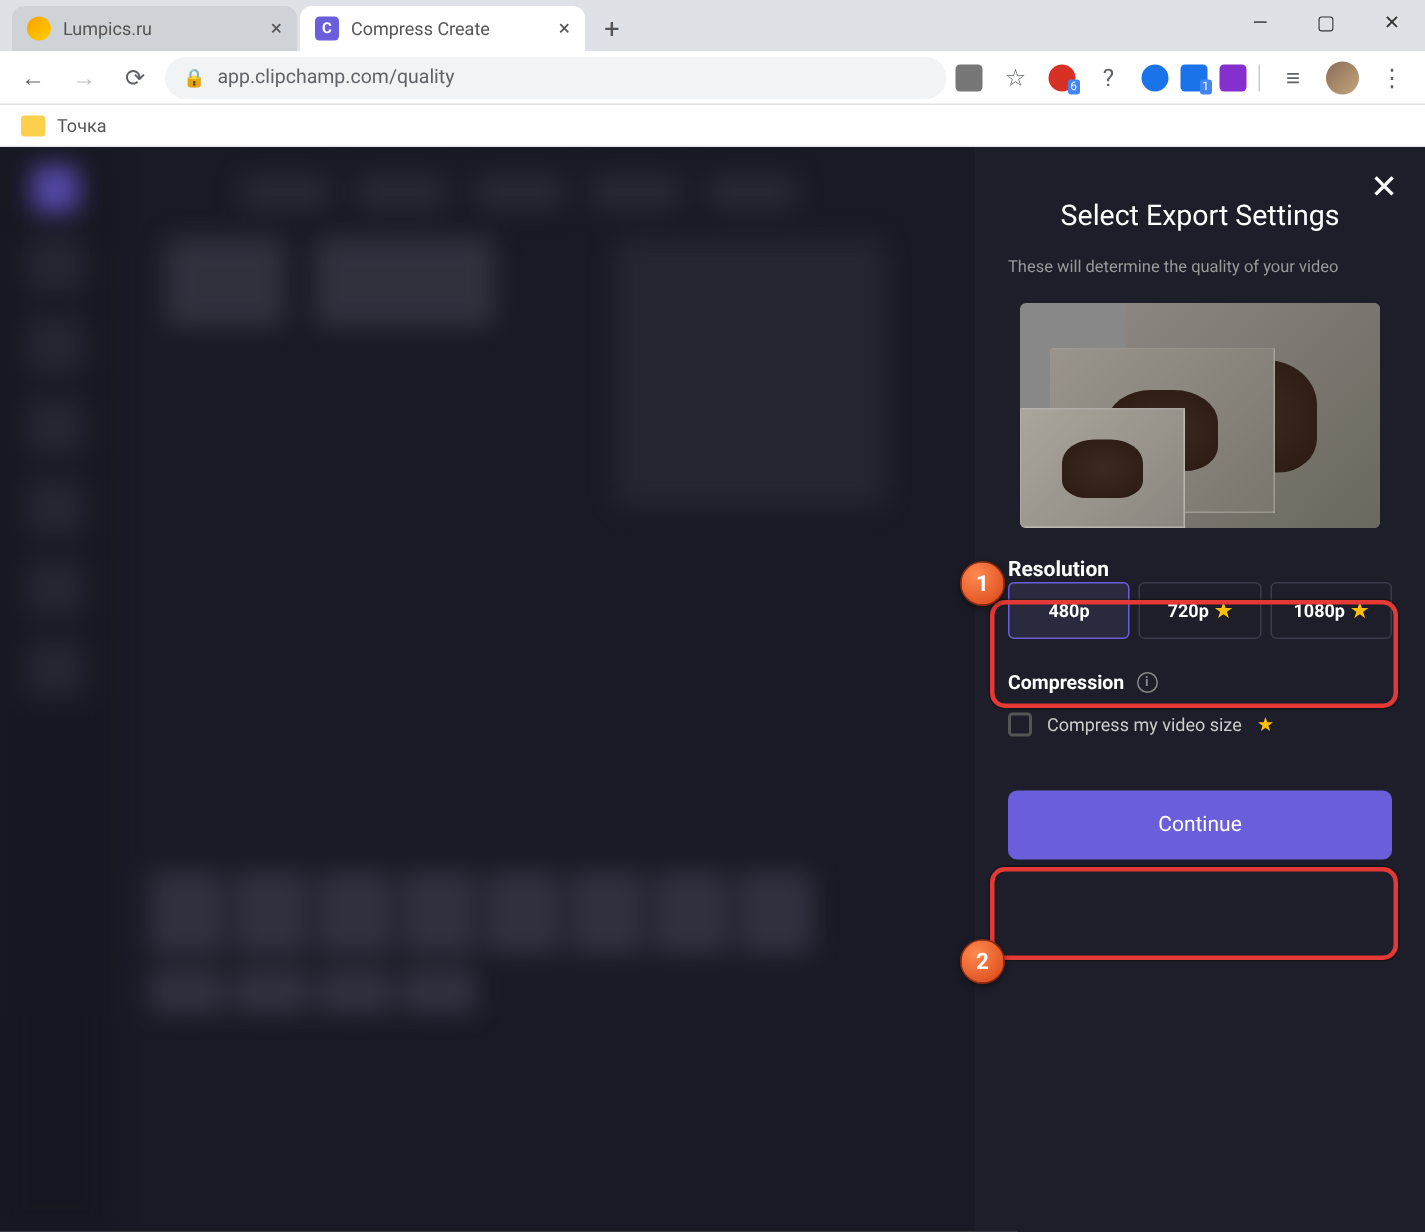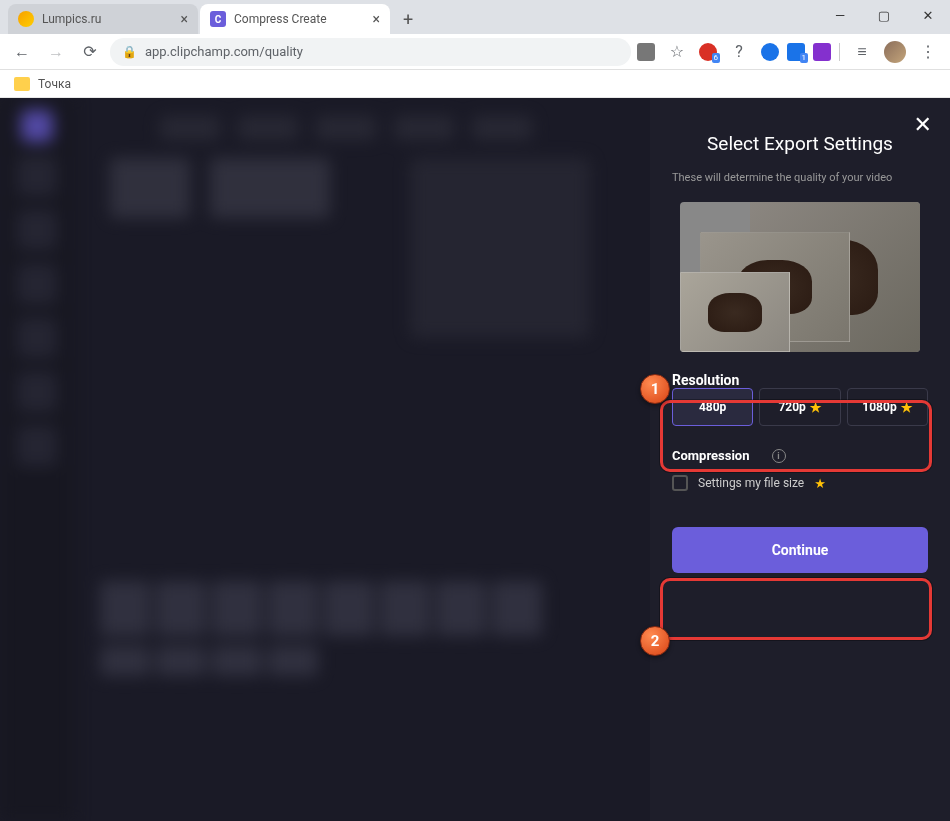--- a/index.html
+++ b/index.html
@@ -48,25 +48,25 @@
 .th2{position:absolute;left:20px;top:30px;width:150px;height:110px;background:linear-gradient(135deg,#9a958c,#7a766d);border:1px solid rgba(255,255,255,.15)}
 .th3{position:absolute;left:0;top:70px;width:110px;height:80px;background:linear-gradient(135deg,#aaa59a,#8b8780);border:1px solid rgba(255,255,255,.25)}
 .dog{position:absolute;width:50%;height:50%;left:25%;top:25%;background:radial-gradient(ellipse,#3a2a20,#2a1a12);border-radius:40% 40% 30% 30%}
 .seclabel{font-size:14px;font-weight:700}
 .sechint{font-size:11px;color:#888;margin-bottom:8px}
 .resrow{display:flex;gap:6px;}
 .resbtn{height:38px;border:1px solid #3a3a4a;background:transparent;border-radius:4px;color:#fff;font-size:12px;font-weight:700;display:flex;align-items:center;justify-content:center;gap:4px;padding:0 10px;flex:1}
 .resbtn.sel{border:1px solid #6b5edb;background:#2a2a3f}
 .star{color:#ffc107;font-size:13px}
 .comp{margin-top:22px}
-.comptitle{font-size:13px;font-weight:700;display:flex;align-items:flex-end;gap:22px}
+.comptitle{font-size:13px;font-weight:700;display:flex;align-items:flex-start;gap:8px}
 .info{width:14px;height:14px;border-radius:50%;border:1px solid #888;font-size:9px;display:flex;align-items:center;justify-content:center;color:#888}
 .chk{margin-top:12px;display:flex;align-items:center;gap:10px;font-size:12px;color:#ccc}
 .box{width:16px;height:16px;border:2px solid #555;border-radius:3px}
-.continue{width:100%;height:46px;background:#6b5edb;border-radius:6px;color:#fff;font-size:14px;font-weight:700;margin-top:36px;display:flex;align-items:center;justify-content:center;border:none}
+.continue{width:100%;height:46px;background:#6b5edb;border-radius:6px;color:#fff;font-size:14px;font-weight:400;margin-top:36px;display:flex;align-items:center;justify-content:center;border:none}
 .anno{position:absolute;border:3px solid #e53935;border-radius:10px;pointer-events:none;box-shadow:0 0 0 1px rgba(0,0,0,.3)}
 .marker{position:absolute;width:30px;height:30px;border-radius:50%;background:radial-gradient(circle at 35% 30%,#ff8a50,#d84315);border:1px solid #8a2a10;color:#fff;font-weight:bold;font-size:15px;display:flex;align-items:center;justify-content:center;box-shadow:0 2px 4px rgba(0,0,0,.4)}
 </style>
 </head>
 <body>
 
 <div class="win">
   <div class="titlebar">
     <div class="tab inactive">
       <div class="favicon fav-l"></div>
@@ -192,21 +192,21 @@
             <span class="star">★</span>
           </div>
       </div>
       <div class="comp">
         <div class="comptitle">
           <span>Compression</span>
           <span class="info">i</span>
         </div>
         <div class="chk">
           <div class="box"></div>
-          <span>Settings my file size</span>
+          <span>Compress my video size</span>
           <span class="star">★</span>
         </div>
       </div>
       <button class="continue">
           <span>Continue</span>
         </button>
     </div>
 
     <div class="anno" style="top:302px;right:18px;width:272px;height:72px"></div>
     <div class="marker" style="top:276px;right:280px">

